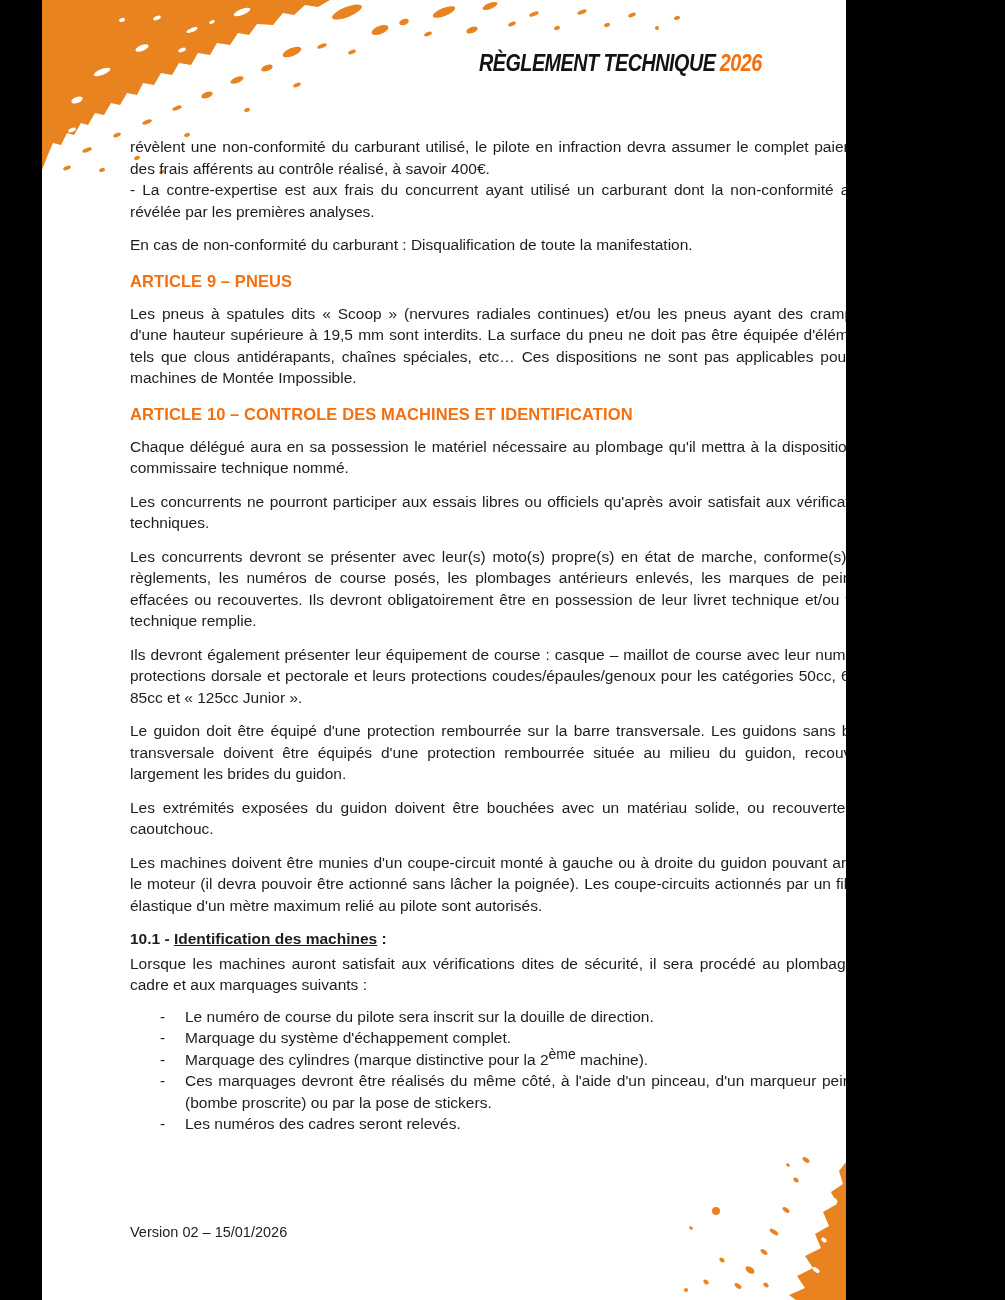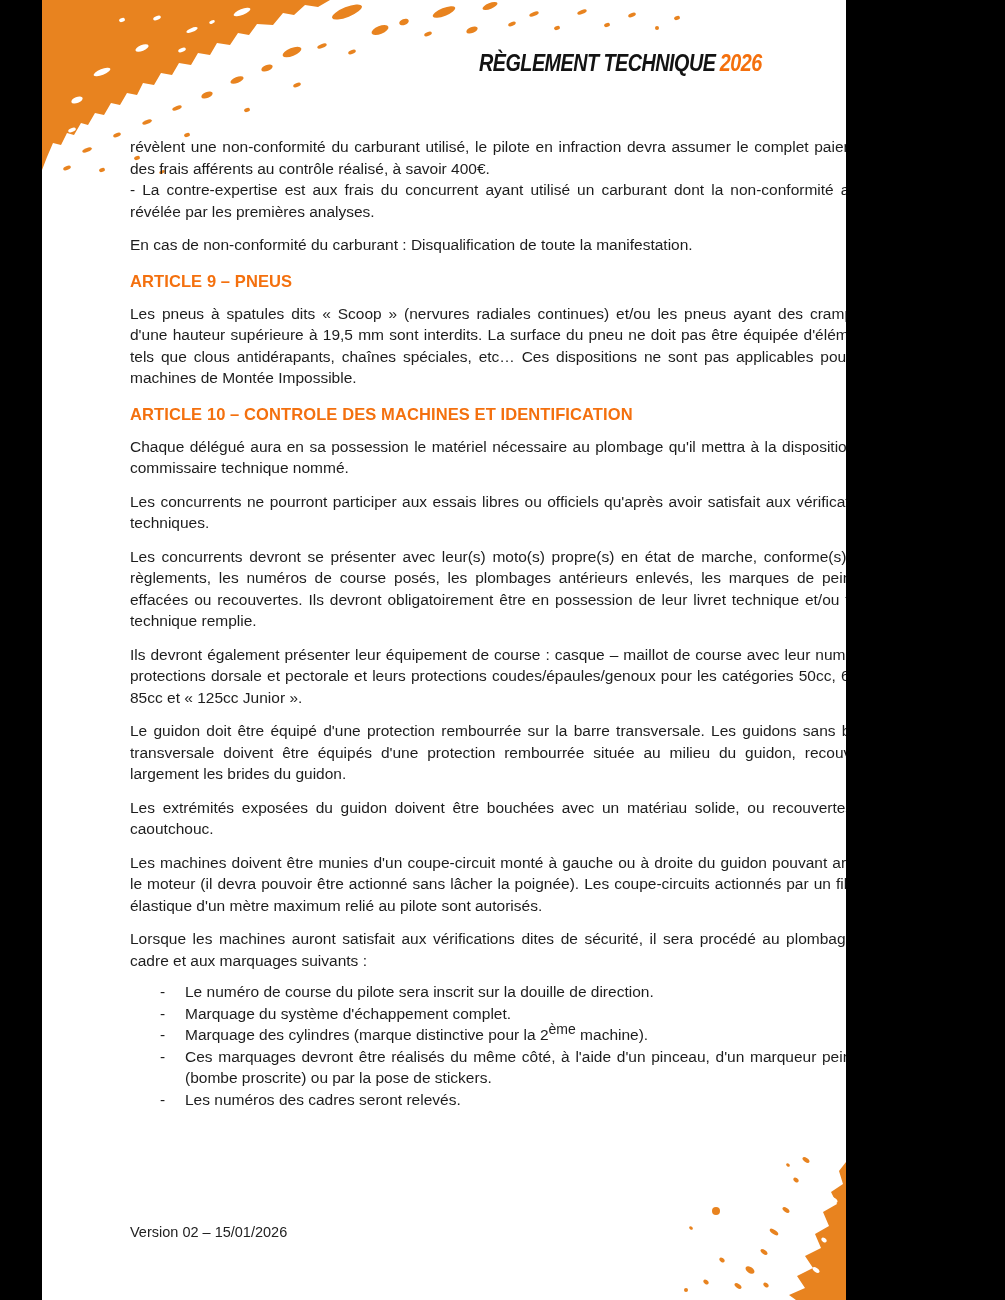--- a/index.html
+++ b/index.html
@@ -162,20 +162,21 @@
 
     <h2>ARTICLE 10 – CONTROLE DES MACHINES ET IDENTIFICATION</h2>
     <p>Chaque délégué aura en sa possession le matériel nécessaire au plombage qu'il mettra à la disposition du commissaire technique nommé.</p>
     <p>Les concurrents ne pourront participer aux essais libres ou officiels qu'après avoir satisfait aux vérifications techniques.</p>
     <p>Les concurrents devront se présenter avec leur(s) moto(s) propre(s) en état de marche, conforme(s) aux règlements, les numéros de course posés, les plombages antérieurs enlevés, les marques de peinture effacées ou recouvertes. Ils devront obligatoirement être en possession de leur livret technique et/ou fiche technique remplie.</p>
     <p>Ils devront également présenter leur équipement de course : casque – maillot de course avec leur numéro - protections dorsale et pectorale et leurs protections coudes/épaules/genoux pour les catégories 50cc, 65cc, 85cc et « 125cc Junior ».</p>
     <p>Le guidon doit être équipé d'une protection rembourrée sur la barre transversale. Les guidons sans barre transversale doivent être équipés d'une protection rembourrée située au milieu du guidon, recouvrant largement les brides du guidon.</p>
     <p>Les extrémités exposées du guidon doivent être bouchées avec un matériau solide, ou recouvertes de caoutchouc.</p>
     <p>Les machines doivent être munies d'un coupe-circuit monté à gauche ou à droite du guidon pouvant arrêter le moteur (il devra pouvoir être actionné sans lâcher la poignée). Les coupe-circuits actionnés par un fil non élastique d'un mètre maximum relié au pilote sont autorisés.</p>
 
+    <h3><span>10.1 - </span><span class="u">Identification des machines</span><span> :</span></h3>
     <p class="tight">Lorsque les machines auront satisfait aux vérifications dites de sécurité, il sera procédé au plombage du cadre et aux marquages suivants :</p>
 
     <ul class="marks">
       <li>
         <span class="b-dash">-</span>
         <div class="b-text">Le numéro de course du pilote sera inscrit sur la douille de direction.</div>
       </li>
       <li>
         <span class="b-dash">-</span>
         <div class="b-text">Marquage du système d'échappement complet.</div>

